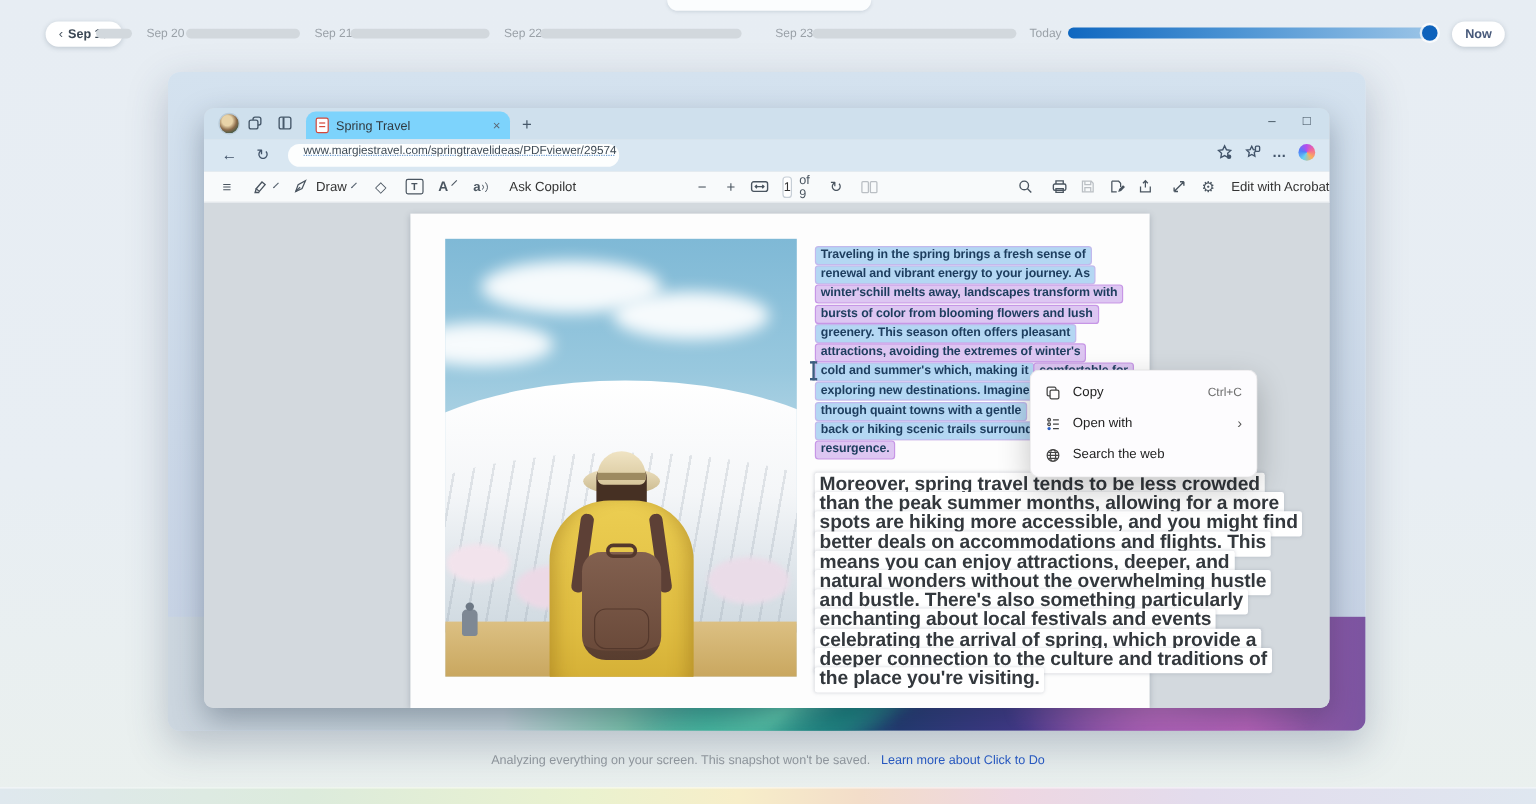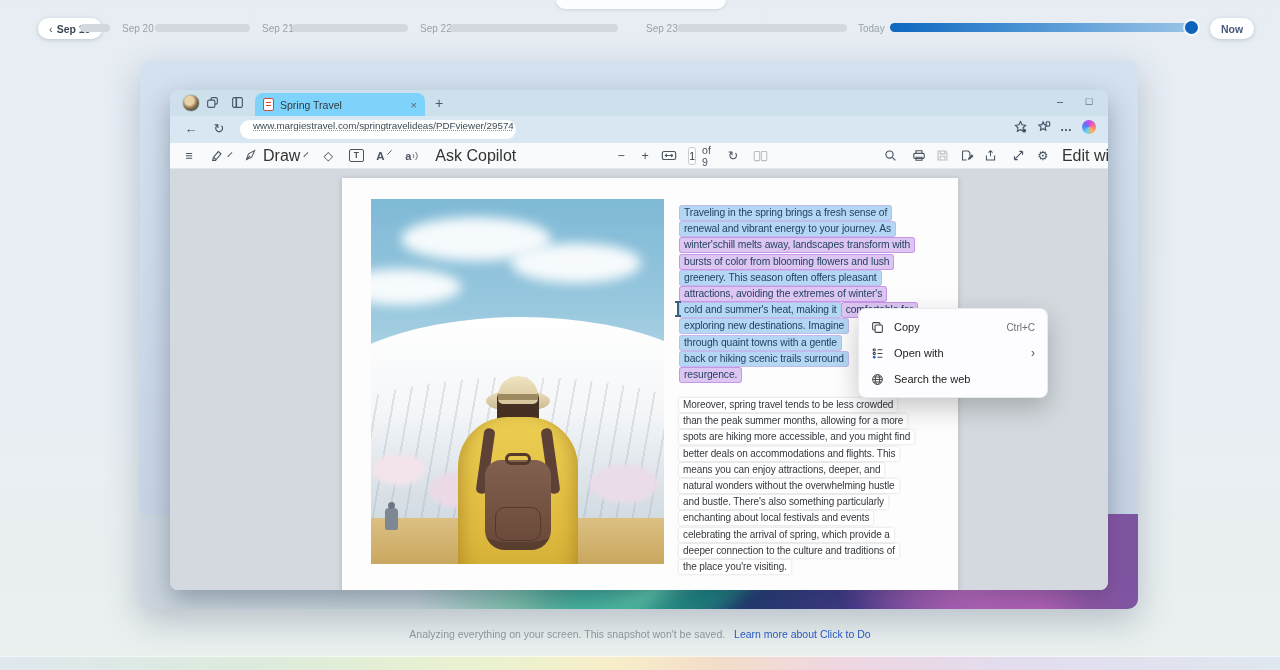--- a/index.html
+++ b/index.html
@@ -48,21 +48,21 @@
   svg.ic{display:block}
 
   .pdfbar{left:0;top:53px;right:0;height:26px;background:#f8fafb;border-bottom:1px solid #e2e7ec;display:flex;align-items:center;font-size:11px;color:#4a5560}
   .pb{display:flex;align-items:center;justify-content:center;min-width:18px;height:20px;cursor:pointer;color:#4a5560}
   .pb.glyph{font-size:12.5px}
   .sep{width:1px;height:14px;background:#cfd7de;margin:0 5px}
   .chev{width:6px;height:6px;border-right:1.2px solid #5a6672;border-bottom:1.2px solid #5a6672;transform:rotate(45deg) translateY(-2px);margin:0 4px 0 2px}
   .pagebox{width:26px;height:18px;background:#fff;border:1px solid #c6ced6;border-radius:3px;text-align:center;line-height:17px;font-size:10.5px;color:#333;cursor:text}
   .tbox{width:15px;height:13px;border:1.2px solid #4a5560;border-radius:2px;font-size:8.5px;text-align:center;line-height:11px;font-weight:700}
   .disabled{opacity:.35}
-  .label-btn{font-size:16px;color:#333;cursor:pointer;white-space:nowrap}
+  .label-btn{font-size:11px;color:#333;cursor:pointer;white-space:nowrap}
 
   .content{left:0;top:80px;right:0;bottom:0;background:#d3d9de}
   .page{left:172px;top:8px;width:616px;height:412px;background:#fdfdfd;box-shadow:0 1px 5px rgba(60,70,90,.25)}
 
   
   .photo{left:29px;top:21px;width:293px;height:365px;overflow:hidden;background:linear-gradient(180deg,#7fb9d6 0%,#98c8de 30%,#c0dbe8 55%,#d8e6ee 70%);cursor:pointer}
   .cloud{position:absolute;background:rgba(255,255,255,.92);border-radius:50%;filter:blur(6px)}
   .mountain{position:absolute;left:-70px;width:440px;top:118px;height:210px;background:linear-gradient(180deg,#ffffff 0%,#f4f6f8 45%,#e2e8ed 70%,#cfd9e0 100%);border-radius:100% 100% 0 0/95% 95% 0 0}
   .mstreaks{position:absolute;left:0;right:0;top:60px;bottom:0;background:repeating-linear-gradient(100deg,transparent 0 14px,rgba(140,152,165,.22) 14px 16px);border-radius:inherit}
   .blossoms{position:absolute;left:-10px;right:-10px;top:238px;height:85px;filter:blur(2px);background:
@@ -80,26 +80,26 @@
   .strap{position:absolute;bottom:70px;width:11px;height:66px;background:#5d4036;border-radius:5px}
   .backpack{position:absolute;left:50%;transform:translateX(-50%);bottom:14px;width:66px;height:90px;background:linear-gradient(180deg,#82604f,#684838);border-radius:16px 16px 20px 20px;box-shadow:inset 0 -28px 0 -20px rgba(0,0,0,.15)}
   .bp-pocket{position:absolute;left:10px;right:10px;bottom:9px;height:34px;border:1.5px solid #54382c;border-radius:10px}
   .bp-handle{position:absolute;left:50%;transform:translateX(-50%);top:-7px;width:26px;height:12px;border:3px solid #54382c;border-radius:8px}
   .bystander{position:absolute;left:14px;bottom:34px;width:13px;height:22px;background:#7e8894;border-radius:4px 4px 2px 2px}
   .bystander::before{content:"";position:absolute;left:3px;top:-6px;width:7px;height:7px;border-radius:50%;background:#6d7885}
 
   
   .textcol{left:341px;top:24px;width:270px}
   .line{height:16.2px;white-space:nowrap}
-  .hl{display:inline-block;padding:1px 4px 2px;border-radius:3px;margin-left:-4px;font-size:10.3px;font-weight:400;letter-spacing:-.1px;color:#1d3d5e}
+  .hl{display:inline-block;padding:1px 4px 2px;border-radius:3px;margin-left:-4px;font-size:10.3px;font-weight:700;letter-spacing:-.1px;color:#1d3d5e}
   .hl-b{background:#b4d7f3;border:1px solid rgba(205,160,232,.55)}
   .hl-p{background:#ddc6f2;border:1px solid rgba(190,130,225,.7)}
   .hl+.hl{margin-left:-1px}
   .p2line{height:16.2px;white-space:nowrap}
-  .p2{display:inline-block;background:#fff;box-shadow:0 0 3px rgba(110,120,135,.28);padding:1px 4px 2px;border-radius:2px;margin-left:-4px;font-size:10px;font-weight:400;letter-spacing:-.1px;color:#33383d}
+  .p2{display:inline-block;background:#fff;box-shadow:0 0 3px rgba(110,120,135,.28);padding:1px 4px 2px;border-radius:2px;margin-left:-4px;font-size:16px;font-weight:700;letter-spacing:-.1px;color:#33383d}
 
   
   .caret{left:679px;top:211px;width:1.6px;height:16px;background:#3c5e80}
   .caret::before,.caret::after{content:"";position:absolute;left:-2.2px;width:6px;height:1.6px;background:#3c5e80}
   .caret::after{bottom:0}
   .menu{left:688px;top:218px;width:190px;background:#fdfcfe;border:1px solid rgba(0,0,0,.07);border-radius:8px;box-shadow:0 10px 26px rgba(0,0,0,.22);padding:5px 0;z-index:30}
   .mi{display:flex;align-items:center;gap:10px;height:26px;padding:0 12px;font-size:11px;color:#222;cursor:pointer}
   .mi .tail{margin-left:auto;font-size:10px;color:#6e6e6e}
   .mi .sub{margin-left:auto;font-size:12px;color:#555}
 
@@ -320,21 +320,21 @@
           </div>
         </div>
 
         <div class="abs textcol">
           <div class="line"><span class="hl hl-b">Traveling in the spring brings a fresh sense of</span></div>
           <div class="line"><span class="hl hl-b">renewal and vibrant energy to your journey. As</span></div>
           <div class="line"><span class="hl hl-p">winter'schill melts away, landscapes transform with</span></div>
           <div class="line"><span class="hl hl-p">bursts of color from blooming flowers and lush</span></div>
           <div class="line"><span class="hl hl-b">greenery. This season often offers pleasant</span></div>
           <div class="line"><span class="hl hl-p">attractions, avoiding the extremes of winter's</span></div>
-          <div class="line"><span class="hl hl-b">cold and summer's heat, making it </span><span class="hl hl-p">comfortable for</span></div>
+          <div class="line"><span class="hl hl-b">cold and summer's which, making it </span><span class="hl hl-p">comfortable for</span></div>
           <div class="line"><span class="hl hl-b">exploring new destinations. Imagine</span></div>
           <div class="line"><span class="hl hl-b">through quaint towns with a gentle</span></div>
           <div class="line"><span class="hl hl-b">back or hiking scenic trails surround</span></div>
           <div class="line"><span class="hl hl-p">resurgence.</span></div>
         </div>
 
         <div class="abs textcol" style="top:216px">
           <div class="p2line"><span class="p2">Moreover, spring travel tends to be less crowded</span></div>
           <div class="p2line"><span class="p2">than the peak summer months, allowing for a more</span></div>
           <div class="p2line"><span class="p2">spots are hiking more accessible, and you might find</span></div>

